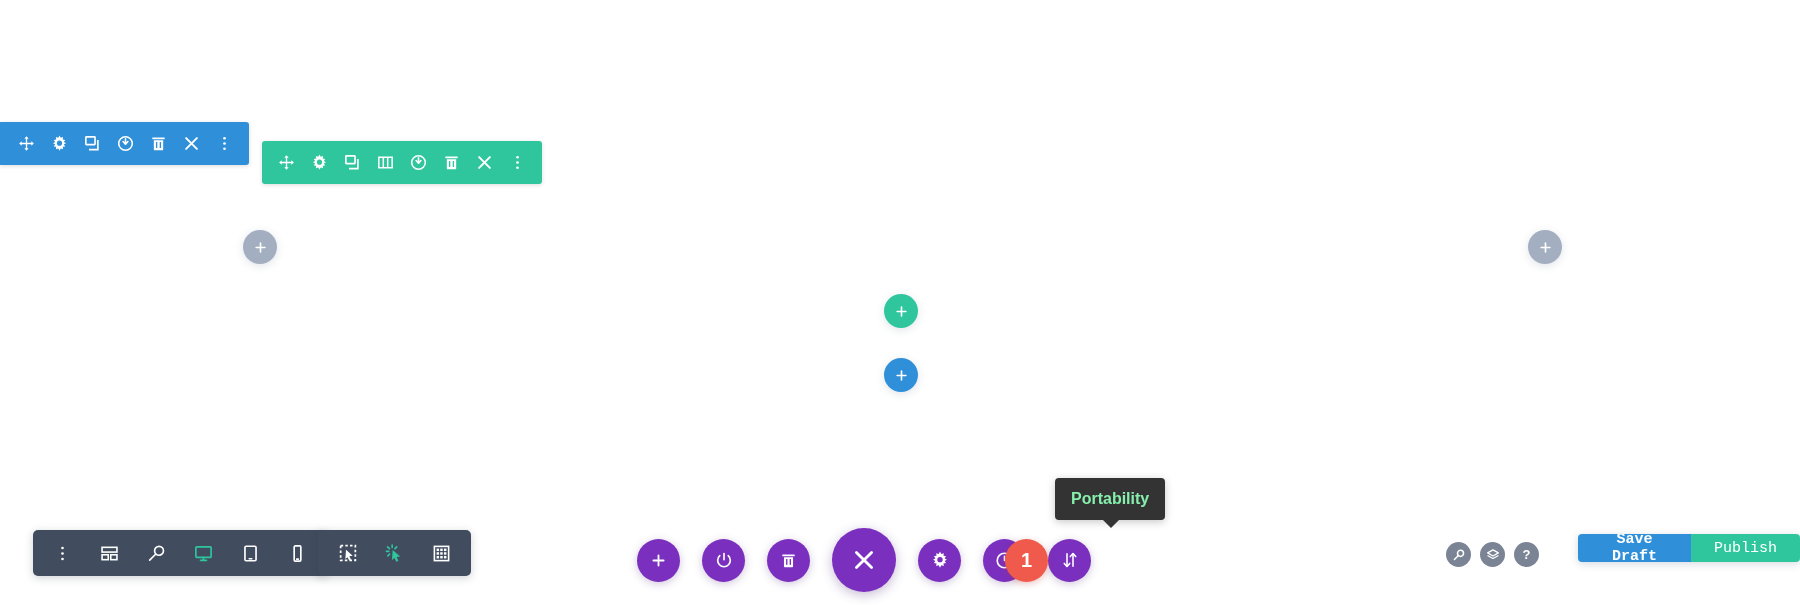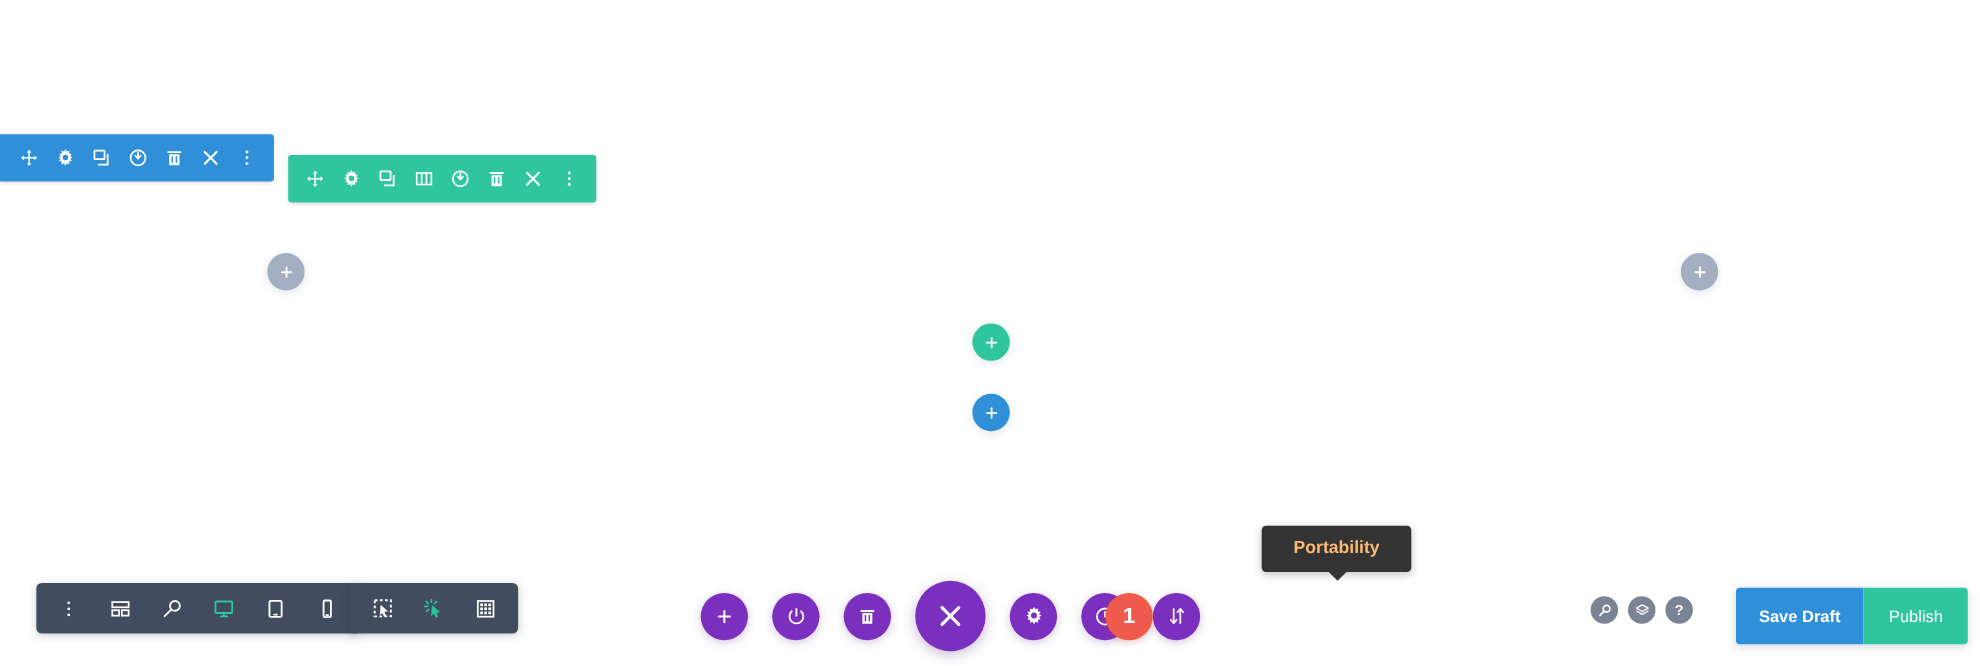--- a/index.html
+++ b/index.html
@@ -165,27 +165,27 @@
     font-size: 20px;
     font-weight: bold;
     z-index: 4;
     cursor: pointer;
     box-shadow: 0 2px 7px rgba(180,60,50,0.3);
   }
 
   
   #portability-tooltip {
     position: absolute;
-    left: 1147px;
+    left: 1055px;
     top: 478px;
     background: #333333;
-    color: #fdba74;
+    color: #86efac;
     font-size: 16px;
     font-weight: bold;
-    padding: 12px 29px;
+    padding: 12px 16px;
     border-radius: 4px;
     white-space: nowrap;
     box-shadow: 0 2px 8px rgba(0,0,0,0.22);
   }
   #portability-tooltip::after {
     content: "";
     position: absolute;
     left: 50%;
     bottom: -8px;
     margin-left: -8px;
@@ -220,29 +220,29 @@
   #publish-group {
     position: absolute;
     left: 1578px;
     top: 534px;
     display: flex;
     border-radius: 4px;
     overflow: hidden;
     box-shadow: 0 2px 8px rgba(50,70,100,0.2);
   }
   .pub-btn {
-    height: 52px;
+    height: 28px;
     display: flex;
     align-items: center;
     justify-content: center;
     color: #ffffff;
     font-size: 15px;
     cursor: pointer;
     border: none;
-    font-family: Liberation Sans, sans-serif;
+    font-family: Liberation Mono, monospace;
   }
   #save-draft-button {
     background: #2f8fd8;
     font-weight: bold;
     padding: 0 21px;
   }
   #publish-button {
     background: #2fc69e;
     font-weight: normal;
     padding: 0 23px;

